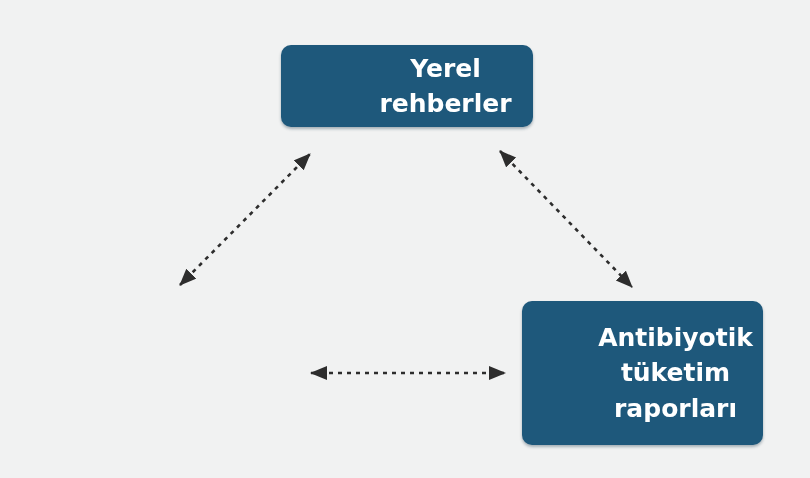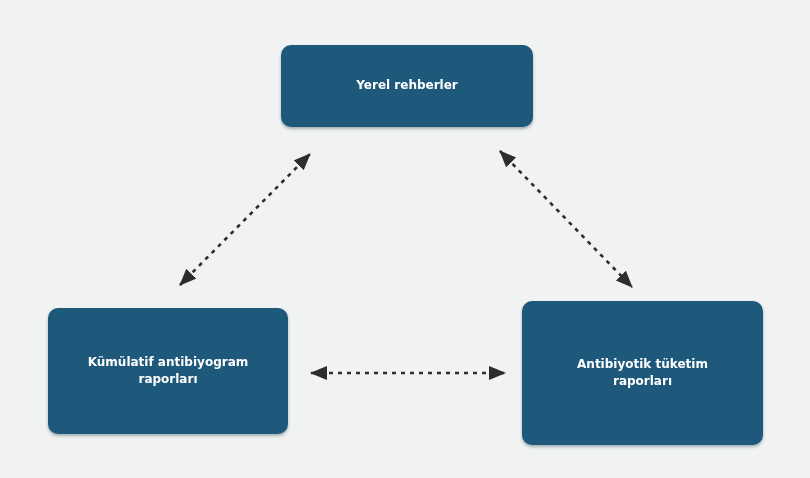--- a/index.html
+++ b/index.html
@@ -31,24 +31,24 @@
     fill: var(--arrow, #2d2d2d);
     stroke: none;
   }
   .node {
     position: absolute;
     background: var(--box, #1e587b);
     border-radius: 10px;
     color: var(--text, #ffffff);
     display: flex;
     align-items: center;
-    justify-content: center;
+    justify-content: flex-end;
     text-align: center;
     font-weight: 700;
-    font-size: 12px;
+    font-size: 25px;
     line-height: 1.42;
     box-shadow: 0 2px 3px rgba(20, 50, 70, 0.35);
   }
   .node .label {
     display: inline-block;
     max-width: 175px;
   }
   .node-top    { left: 281px; top: 45px;  width: 252px; height: 82px;  }
   .node-left   { left: 48px;  top: 308px; width: 240px; height: 126px; }
   .node-right  { left: 522px; top: 301px; width: 241px; height: 144px; }
@@ -66,21 +66,18 @@
     </defs>
     <line class="edge" x1="180" y1="285" x2="310" y2="154" marker-start="url(#ah)" marker-end="url(#ah)"></line>
     <line class="edge" x1="500" y1="151" x2="632" y2="287" marker-start="url(#ah)" marker-end="url(#ah)"></line>
     <line class="edge" x1="311" y1="373" x2="505" y2="373" marker-start="url(#ah)" marker-end="url(#ah)"></line>
   </svg>
 
   <div class="node node-top">
     <span class="label">Yerel rehberler</span>
   </div>
 
-  <div class="node node-left">
-    <span class="label">Kümülatif antibiyogram raporları</span>
-  </div>
 
   <div class="node node-right">
     <span class="label">Antibiyotik tüketim raporları</span>
   </div>
 
 </div>
 
 </body></html>

